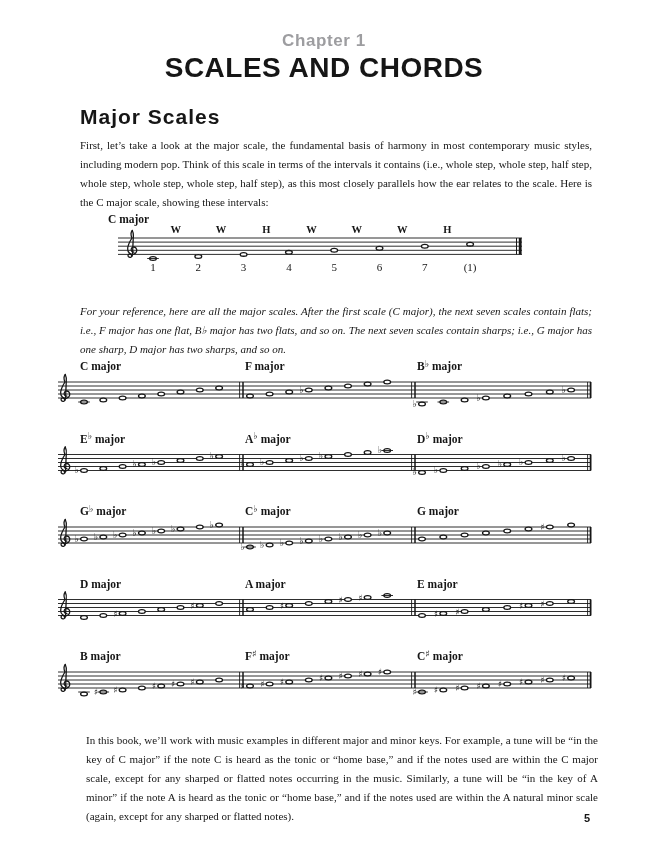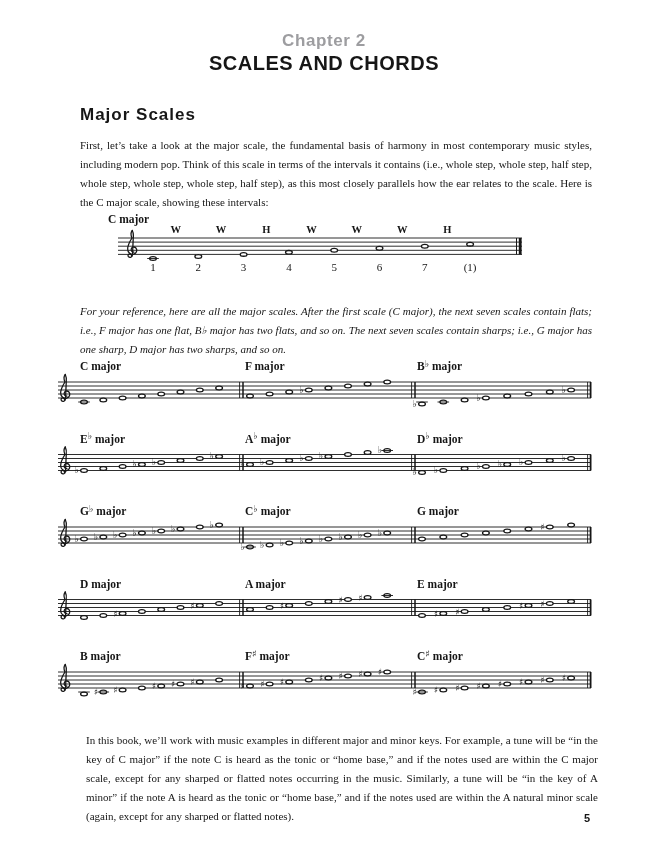--- a/index.html
+++ b/index.html
@@ -1,39 +1,39 @@
 <!DOCTYPE html>
 <html><head>
 <meta charset="utf-8">
 <style>
   html,body{margin:0;padding:0;background:#ffffff;}
   .page{position:relative;width:648px;height:864px;background:#ffffff;overflow:hidden;
         font-family:"Liberation Serif",serif;color:#161616;}
   .chapter-label{position:absolute;top:31px;left:0;width:648px;text-align:center;
         font-family:"Liberation Sans",sans-serif;font-weight:900;font-size:17px;letter-spacing:.6px;}
   .chapter-title{position:absolute;top:52px;left:0;width:648px;text-align:center;margin:0;
-        font-family:"Liberation Sans",sans-serif;font-weight:900;font-size:20px;letter-spacing:.5px;}
+        font-family:"Liberation Sans",sans-serif;font-weight:900;font-size:28px;letter-spacing:.5px;}
   .section-title{position:absolute;top:105px;left:80px;margin:0;
-        font-family:"Liberation Sans",sans-serif;font-weight:900;font-size:17px;letter-spacing:1px;}
+        font-family:"Liberation Sans",sans-serif;font-weight:900;font-size:21px;letter-spacing:1px;}
   .body-text{position:absolute;left:80px;width:512px;margin:0;
         font-size:11px;line-height:19px;text-align:justify;}
   .para1{top:136px;}
   .para2{top:302px;font-style:italic;}
   .para3{top:731px;margin-left:6px;}
   .staff-svg{position:absolute;left:0;}
   #interval-staff{top:210px;}
   #scales-grid{top:350px;}
   .page-number{position:absolute;top:812px;left:584px;
         font-family:"Liberation Sans",sans-serif;font-weight:bold;font-size:11px;}
 </style>
 </head>
 <body>
 
 <div class="page" style="color: rgb(22, 22, 22);">
-  <div class="chapter-label" style="color: rgb(157, 157, 160);">Chapter 2</div>
+  <div class="chapter-label" style="color: rgb(157, 157, 160);">Chapter 1</div>
   <h1 class="chapter-title">SCALES AND CHORDS</h1>
   <h2 class="section-title">Major Scales</h2>
 
   <p class="body-text para1">First, let’s take a look at the major scale, the fundamental basis of harmony in most contemporary music styles, including modern pop. Think of this scale in terms of the intervals it contains (i.e., whole step, whole step, half step, whole step, whole step, whole step, half step), as this most closely parallels how the ear relates to the scale. Here is the C major scale, showing these intervals:</p>
 
   <svg id="interval-staff" class="staff-svg" width="648" height="82">
       <g>
         <line x1="118" x2="522" y1="28" y2="28" stroke="#161616" stroke-width="0.9"></line>
         <line x1="118" x2="522" y1="32.1" y2="32.1" stroke="#161616" stroke-width="0.9"></line>
         <line x1="118" x2="522" y1="36.2" y2="36.2" stroke="#161616" stroke-width="0.9"></line>

